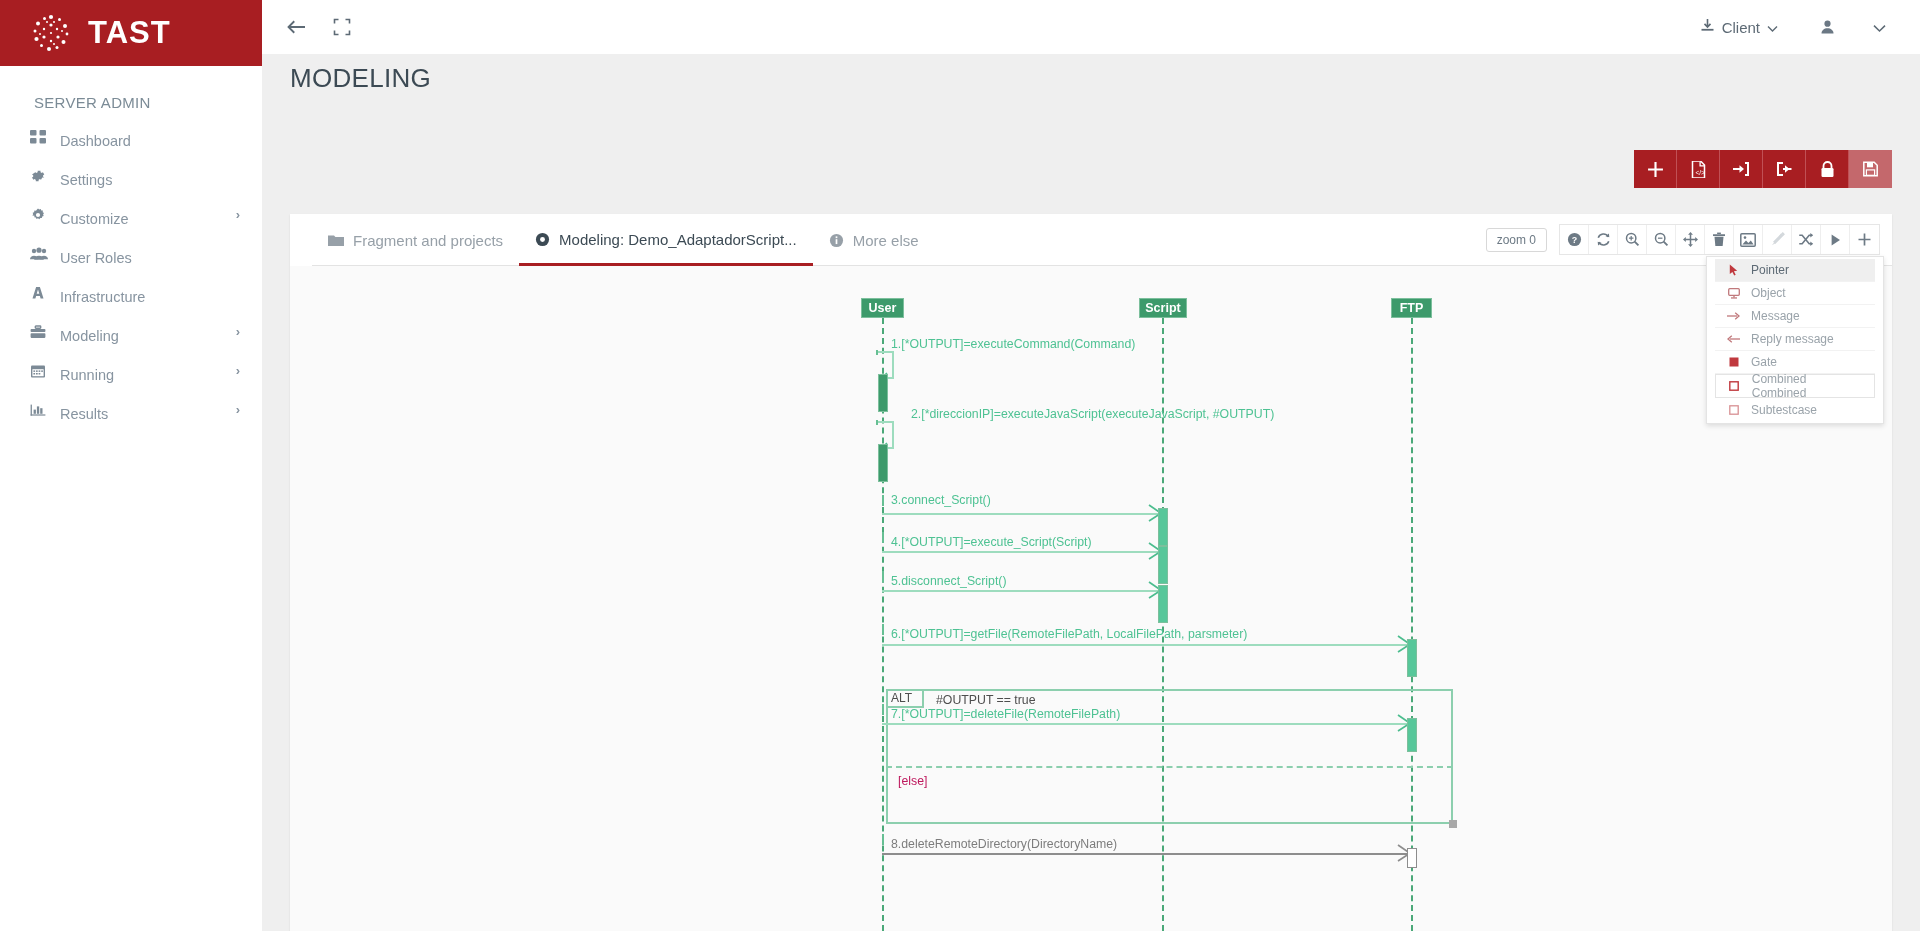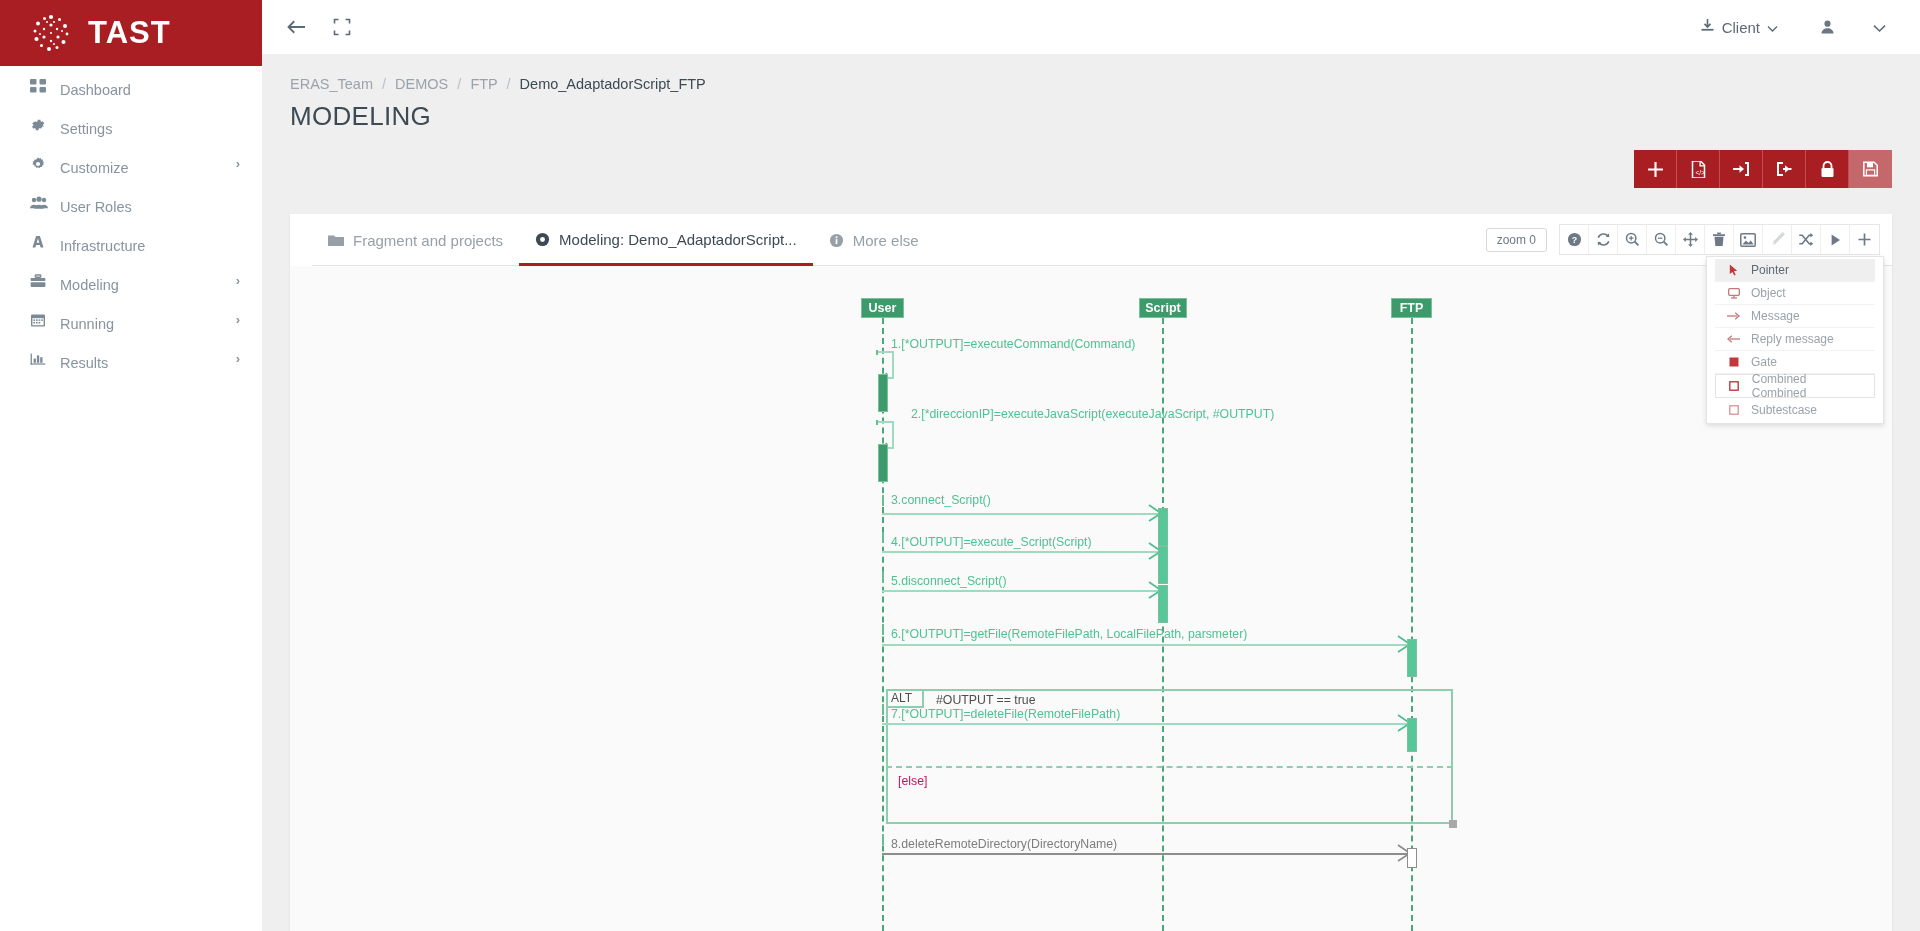--- a/index.html
+++ b/index.html
@@ -192,20 +192,21 @@
             <circle cx="32" cy="19" r="1"></circle>
               <circle cx="24" cy="32" r="1"></circle>
             <circle cx="10" cy="22" r="1"></circle>
               <circle cx="17" cy="10" r="1"></circle>
           </g>
         </svg>
       </div>
       <div class="brand-title">TAST</div>
     </div>
 
+    <div class="nav-section">SERVER ADMIN</div>
 
     <div class="nav-item">
       <span class="nav-ic">
         <svg width="16" height="16" viewBox="0 0 16 16">
             <rect x="0" y="1" width="6.5" height="5.5" rx="1"></rect>
             <rect x="9.5" y="1" width="6.5" height="5.5" rx="1"></rect>
             <rect x="0" y="9" width="6.5" height="5.5" rx="1"></rect>
             <rect x="9.5" y="9" width="6.5" height="5.5" rx="1"></rect>
           </svg>
       </span>
@@ -346,29 +347,20 @@
       <span class="tb-caret">
         <svg width="13" height="9" viewBox="0 0 13 9">
             <path d="M1 1.6L6.5 7 12 1.6" fill="none" stroke="#5d6a75" stroke-width="1.5"></path>
           </svg>
       </span>
     </div>
   </div>
 
   <div class="content">
 
-    <div class="breadcrumb">
-      <span class="crumb">ERAS_Team</span>
-      <span class="sep">/</span>
-      <span class="crumb">DEMOS</span>
-      <span class="sep">/</span>
-      <span class="crumb">FTP</span>
-      <span class="sep">/</span>
-      <span class="crumb last">Demo_AdaptadorScript_FTP</span>
-    </div>
 
     <div class="page-title">MODELING</div>
 
     <div class="action-bar">
       <div class="ab-btn">
         <svg width="17" height="17" viewBox="0 0 16 16">
             <path d="M7 1h2v6h6v2H9v6H7V9H1V7h6z"></path>
           </svg>
       </div>
       <div class="ab-btn">

